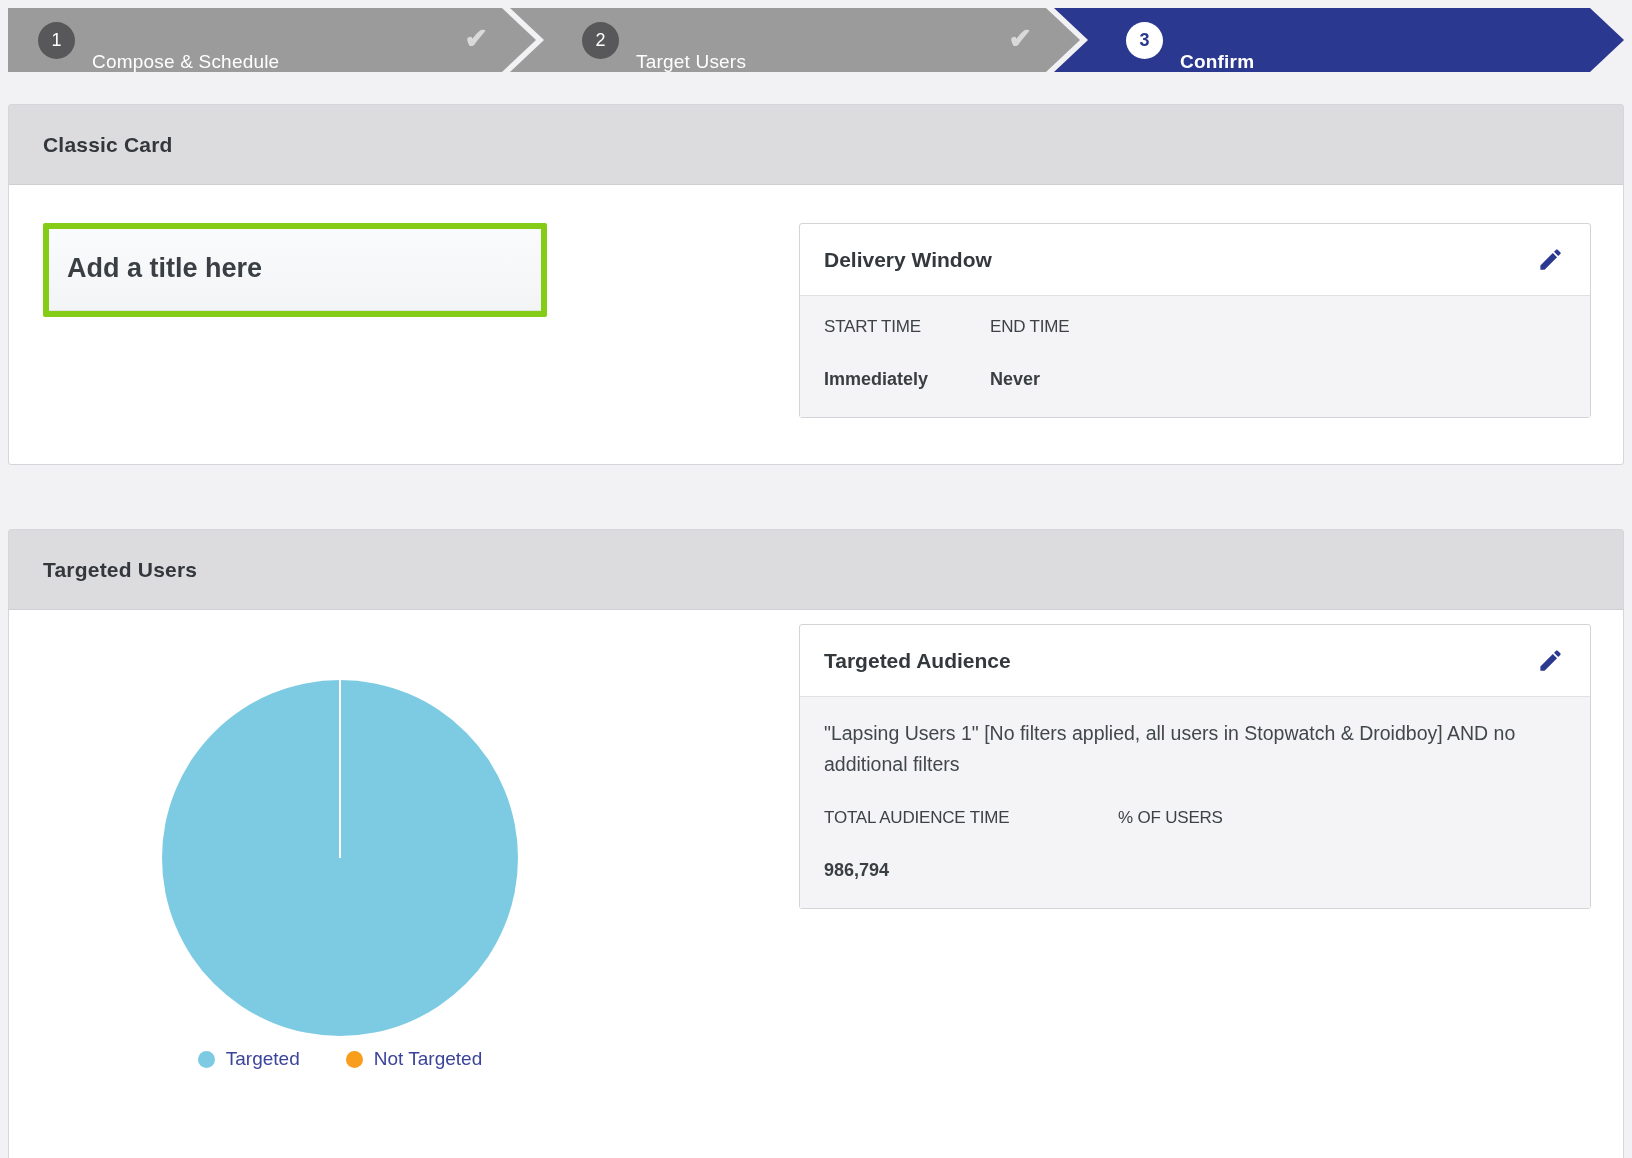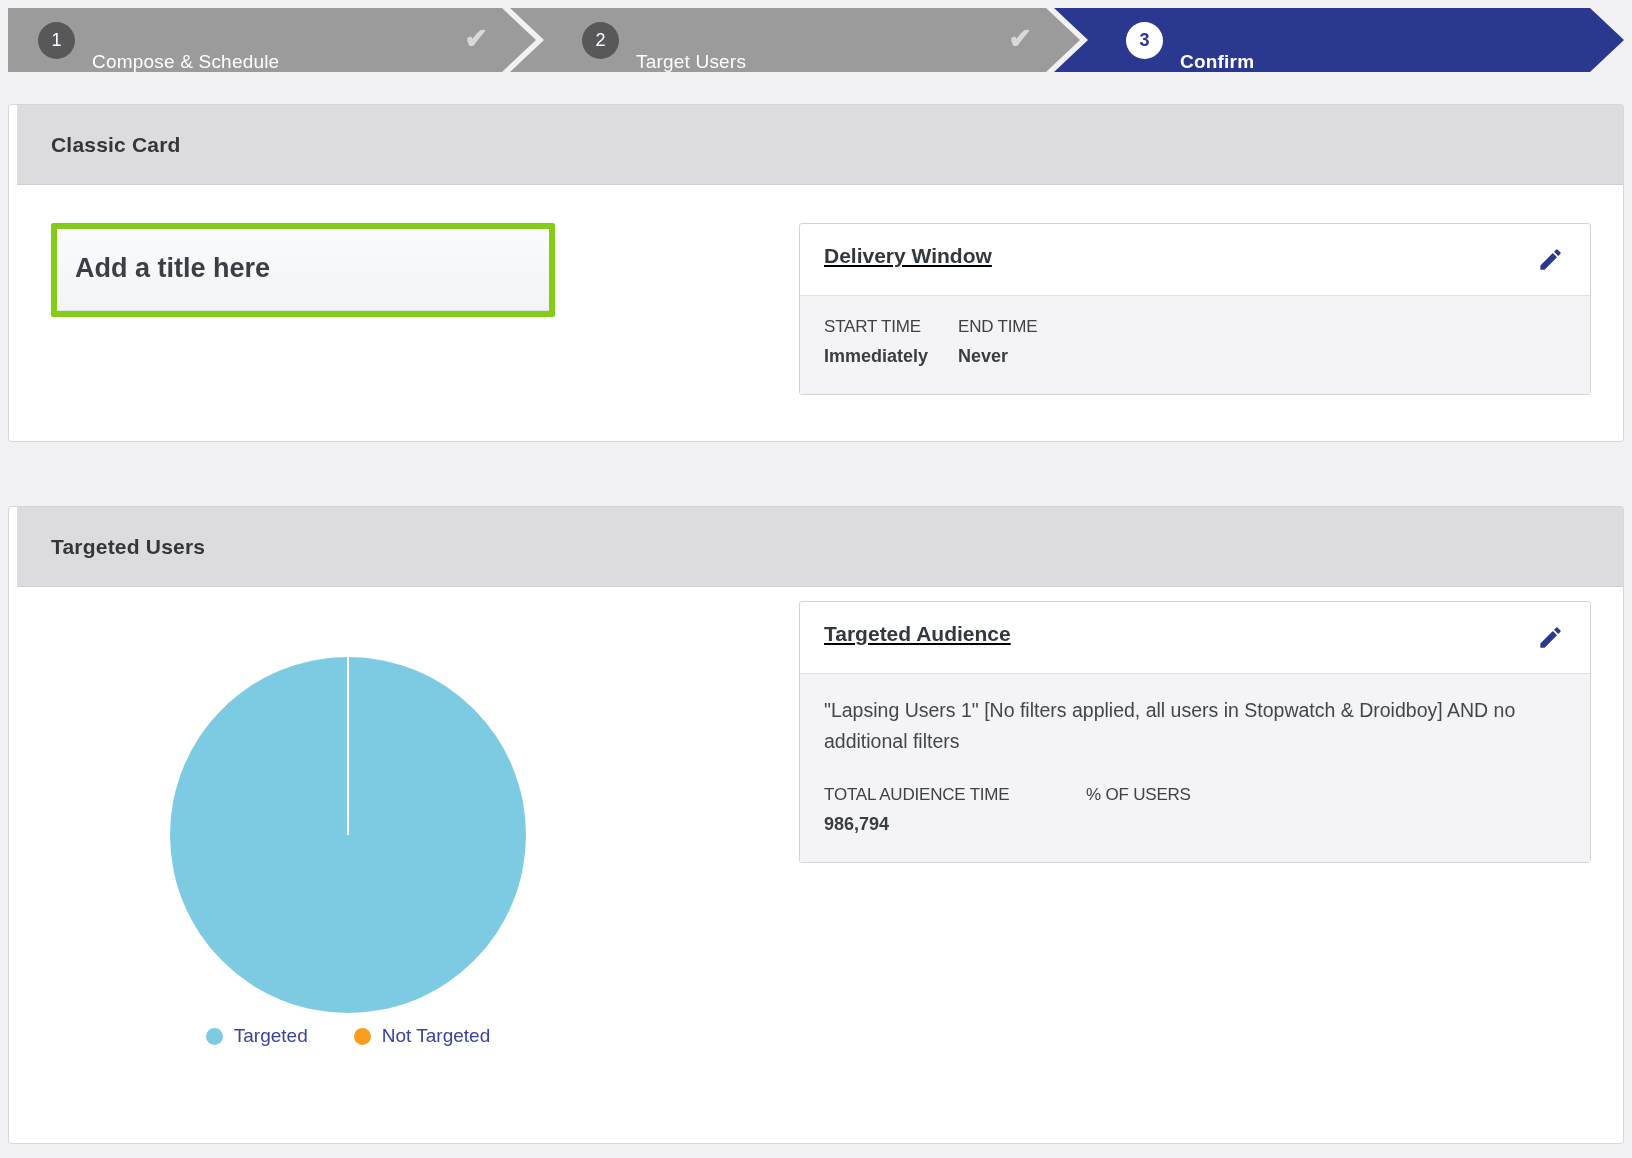--- a/index.html
+++ b/index.html
@@ -56,21 +56,20 @@
     font-size: 28px;
     font-weight: bold;
   }
 
   
   .section {
     margin: 0 8px;
     background: #ffffff;
     border: 1px solid #d6d6da;
     border-radius: 3px;
-    padding-left: 8px;
   }
   .section + .section { margin-top: 64px; }
   .section-header {
     background: #dcdcdf;
     height: 80px;
     display: flex;
     align-items: center;
     padding: 0 34px;
     border-bottom: 1px solid #cfcfd3;
     font-size: 21px;
@@ -110,44 +109,43 @@
 
   
   .panel {
     width: 792px;
     background: #ffffff;
     border: 1px solid #d4d4d8;
     border-radius: 3px;
   }
   .panel-header {
     display: flex;
-    align-items: flex-start;
+    align-items: center;
     justify-content: space-between;
     padding: 20px 24px;
-    text-decoration: underline;
   }
   .panel-title {
     font-size: 21px;
     font-weight: 600;
     color: #33383d;
   }
   .edit-btn {
     background: none;
     border: none;
     cursor: pointer;
     padding: 2px;
     line-height: 0;
   }
   .edit-btn svg { width: 27px; height: 27px; }
   .panel-body {
     background: #f4f4f6;
     border-top: 1px solid #e1e1e4;
     padding: 21px 24px 27px 24px;
   }
-  .kv-grid { display: grid; grid-template-columns: 134px auto; row-gap: 9px; }
+  .kv-grid { display: grid; grid-template-columns: 134px auto; row-gap: 9px; gap: 32px; }
   .kv-grid.stats { grid-template-columns: 262px auto; margin-top: 28px; }
   .kv-label {
     font-size: 17px;
     color: #3e4247;
     letter-spacing: -0.2px;
   }
   .kv-value {
     font-size: 18px;
     color: #393e43;
     font-weight: bold;

